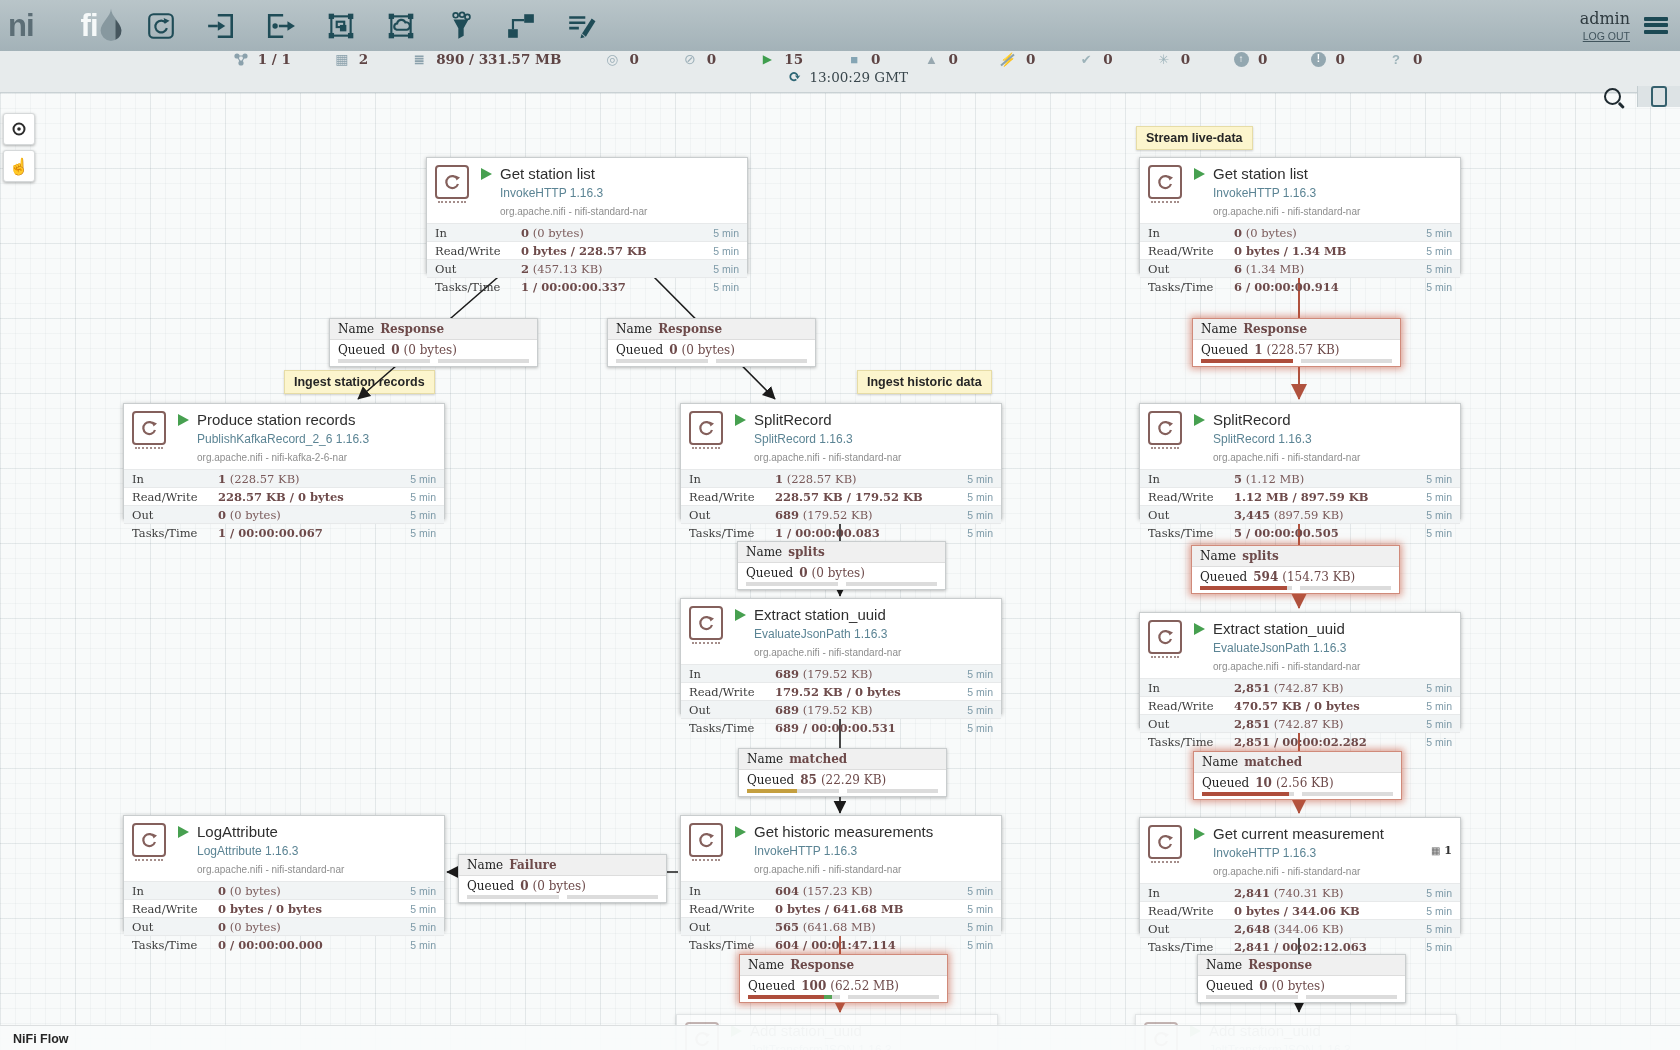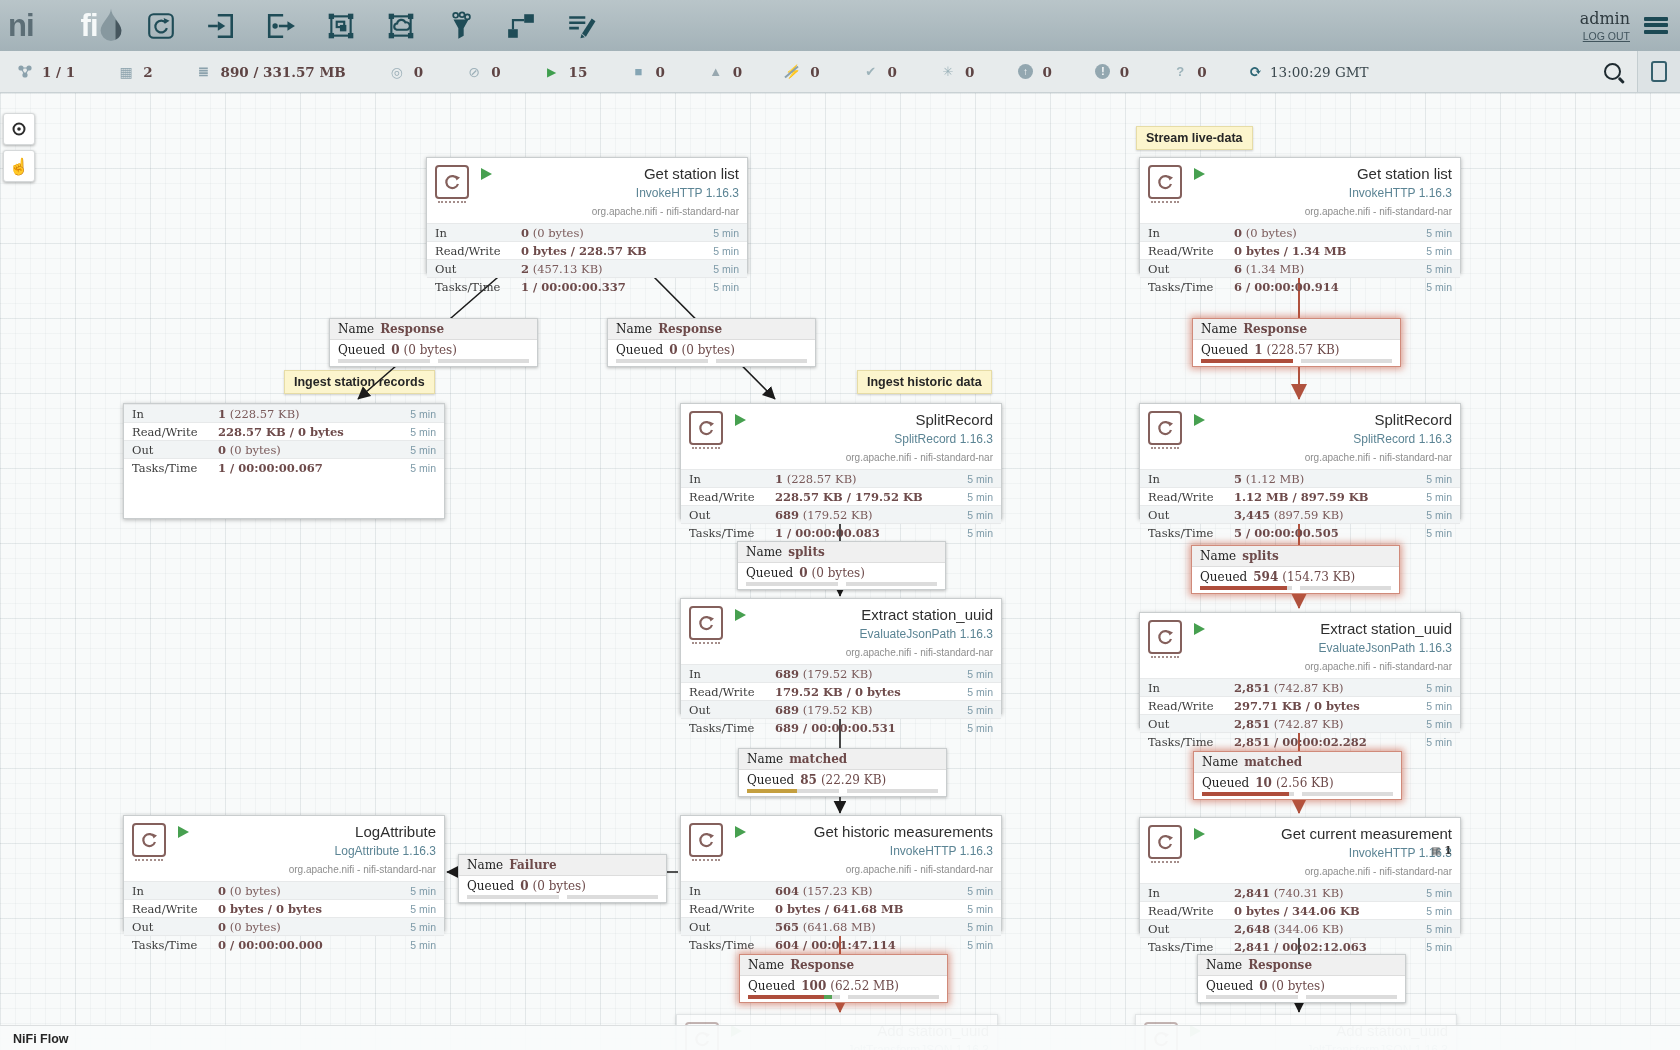--- a/index.html
+++ b/index.html
@@ -16,21 +16,21 @@
   .tico{width:30px;height:30px;display:flex;align-items:center;justify-content:center;cursor:grab;}
   .tico svg{display:block;}
   .user-area{margin-left:auto;display:flex;align-items:center;gap:14px;margin-right:12px;}
   .user-txt{text-align:right;line-height:1.35;}
   .user-name{font-family:"DejaVu Serif",serif;font-size:16px;color:#2e3a3f;}
   .logout{font-size:10.5px;color:#41545d;text-decoration:underline;cursor:pointer;}
   .burger{width:24px;height:17px;display:flex;flex-direction:column;justify-content:space-between;cursor:pointer;}
   .burger i{height:4px;background:#1c4954;border-radius:1px;}
   
   .statusbar{height:41px;background:#e7ebec;border-bottom:1px solid #c9d1d4;display:flex;
-    align-items:center;padding-left:16px;position:relative;z-index:29;}
+    align-items:center;padding-left:16px;position:relative;z-index:29;flex-direction:column;}
   .sb-item{display:flex;align-items:center;margin-right:42px;}
   .sb-ico{width:18px;display:inline-flex;justify-content:center;margin-right:8px;color:#8ba1ac;
     font-size:14px;line-height:1;}
   .sb-val{font-family:"DejaVu Serif",serif;font-weight:bold;font-size:13.5px;color:#5e4444;white-space:nowrap;}
   .sb-time{display:flex;align-items:center;margin-right:0;}
   .sb-refresh{color:#2d6675;font-size:16px;font-weight:bold;margin-right:8px;cursor:pointer;}
   .sb-timetxt{font-family:"DejaVu Serif",serif;font-size:13.5px;color:#39464c;}
   .sb-right{margin-left:auto;display:flex;align-items:center;height:100%;}
   .mag{width:13px;height:13px;border:2px solid #1e2a30;border-radius:50%;position:relative;margin-right:16px;cursor:pointer;}
   .mag::after{content:"";position:absolute;width:7px;height:2.5px;background:#1e2a30;
@@ -52,21 +52,21 @@
     background-size:75px 75px,75px 75px,15px 15px,15px 15px;}
   #wires{position:absolute;left:0;top:0;z-index:2;pointer-events:none;}
   
   .ylab{position:absolute;z-index:1;background:#fcf5cd;border:1px solid #e6dca6;
     box-shadow:0 1px 2px rgba(0,0,0,.18);font-size:12.5px;font-weight:bold;color:#262626;
     padding:4px 9px;white-space:nowrap;cursor:pointer;}
   
   .proc{position:absolute;width:320px;height:114px;background:#fff;border:1px solid #c9cdce;
     box-shadow:0 1px 4px rgba(0,0,0,.28);z-index:3;cursor:pointer;}
   .proc.faded{opacity:.45;}
-  .p-head{display:flex;align-items:flex-start;padding:7px 8px 4px 8px;position:relative;text-align:right;}
+  .p-head{display:flex;align-items:flex-start;padding:7px 8px 4px 8px;position:relative;}
   .p-stamp{width:30px;height:30px;border:2px solid #84605c;border-radius:4px;color:#84605c;
     display:flex;align-items:center;justify-content:center;margin-right:12px;position:relative;}
   .p-stamp::after{content:"";position:absolute;left:1px;right:1px;bottom:-6px;
     border-bottom:2px dotted #a58e8b;}
   .p-stamp svg{display:block;}
   .p-play{width:0;height:0;border-left:11px solid #47a050;border-top:6.5px solid transparent;
     border-bottom:6.5px solid transparent;margin:3px 8px 0 0;}
   .p-titles{flex:1;min-width:0;}
   .p-title{font-size:15px;color:#2e2e2e;line-height:1.15;white-space:nowrap;}
   .p-type{font-size:12px;color:#5b8494;line-height:1.25;white-space:nowrap;}
@@ -362,20 +362,35 @@
     <span class="pw">5 min</span>
   </div>
           <div class="prow">
     <span class="pl">Tasks/Time</span>
     <span class="pv"><b>1 / 00:00:00.337</b> <span class="ps"></span></span>
     <span class="pw">5 min</span>
   </div>
         </div>
   </div>
       <div class="proc" style="left: 123px; top: 310px;">
+    <div class="p-head">
+      <span class="p-stamp">
+            <svg width="18" height="18" viewBox="0 0 18 18" fill="none" stroke="currentColor" stroke-width="2.2">
+              <path d="M14.5 6A6 6 0 1 0 15 11"></path>
+              <path d="M12.5 2.5 17 4.5l-3.5 3z" fill="currentColor" stroke="none"></path>
+            </svg>
+          </span>
+      <span class="p-play"></span>
+      <span class="p-titles">
+        <span class="p-title">Produce station records</span><br>
+        <span class="p-type">PublishKafkaRecord_2_6 1.16.3</span><br>
+        <span class="p-bundle">org.apache.nifi - nifi-kafka-2-6-nar</span>
+      </span>
+
+    </div>
     <div class="p-rows">
           <div class="prow">
     <span class="pl">In</span>
     <span class="pv"><b>1</b> <span class="ps">(228.57 KB)</span></span>
     <span class="pw">5 min</span>
   </div>
           <div class="prow">
     <span class="pl">Read/Write</span>
     <span class="pv"><b>228.57 KB / 0 bytes</b> <span class="ps"></span></span>
     <span class="pw">5 min</span>
@@ -661,21 +676,21 @@
 
     </div>
     <div class="p-rows">
           <div class="prow">
     <span class="pl">In</span>
     <span class="pv"><b>2,851</b> <span class="ps">(742.87 KB)</span></span>
     <span class="pw">5 min</span>
   </div>
           <div class="prow">
     <span class="pl">Read/Write</span>
-    <span class="pv"><b>297.71 KB / 0 bytes</b> <span class="ps"></span></span>
+    <span class="pv"><b>470.57 KB / 0 bytes</b> <span class="ps"></span></span>
     <span class="pw">5 min</span>
   </div>
           <div class="prow">
     <span class="pl">Out</span>
     <span class="pv"><b>2,851</b> <span class="ps">(742.87 KB)</span></span>
     <span class="pw">5 min</span>
   </div>
           <div class="prow">
     <span class="pl">Tasks/Time</span>
     <span class="pv"><b>2,851 / 00:00:02.282</b> <span class="ps"></span></span>

